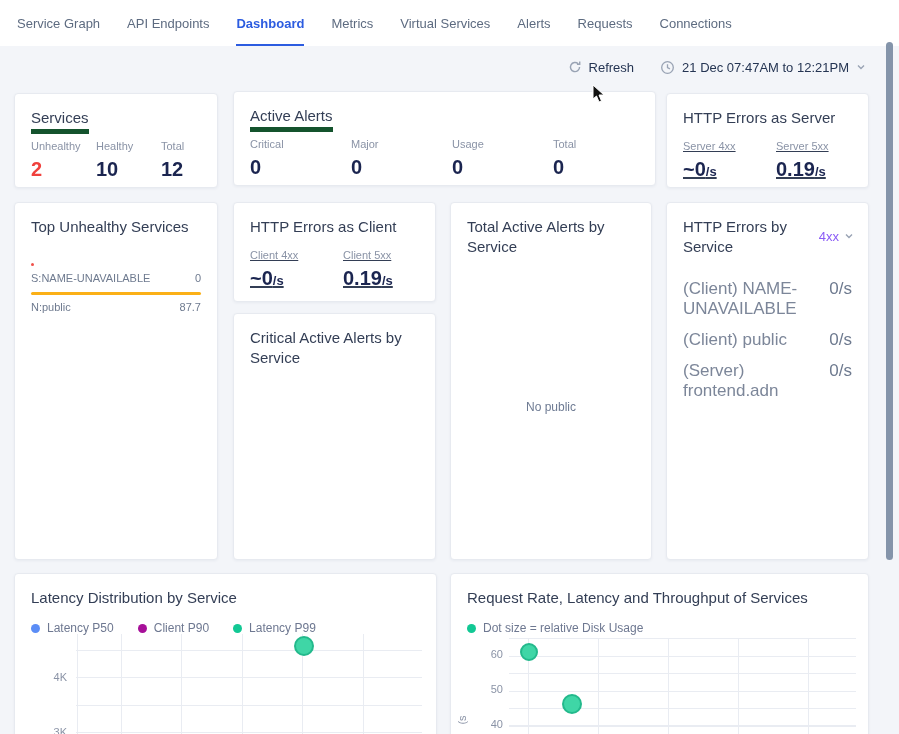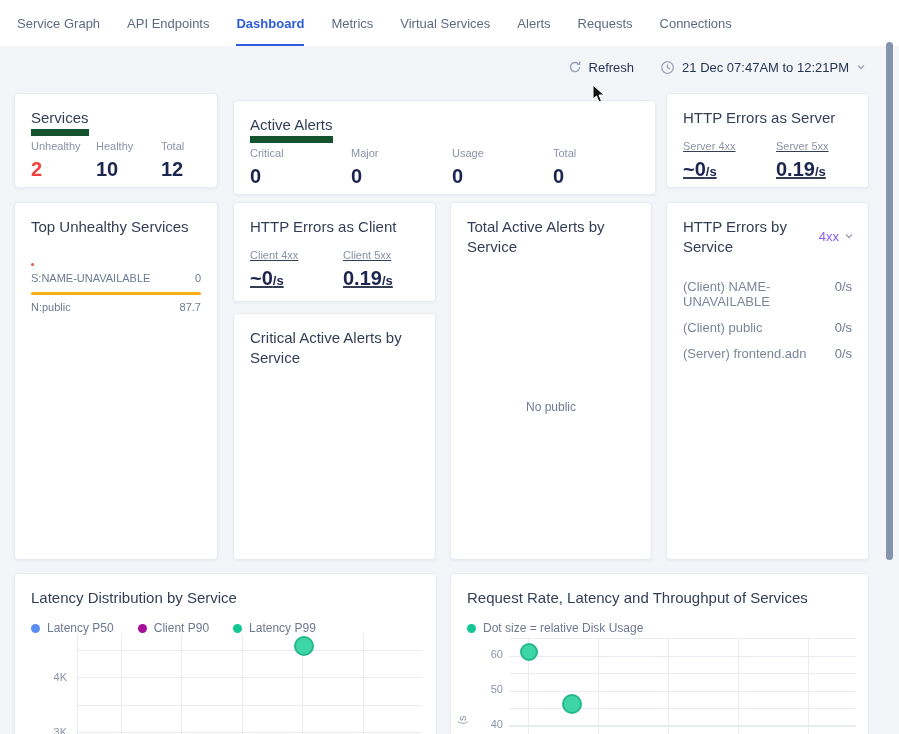--- a/index.html
+++ b/index.html
@@ -30,33 +30,33 @@
   }
   .tool-btn { display:flex; align-items:center; gap:7px; font-size:13px; color:#253553; }
   .tool-btn svg { display:block; }
   
   .card {
     position:absolute; background:#fff; border:1px solid #e7eaf0;
     border-radius:4px; box-shadow:0 1px 3px rgba(25,35,70,.05);
     padding:14px 16px;
   }
   #card-services       { left:14px;  top:93px;  width:204px; height:95px; }
-  #card-active-alerts  { left:233px; top:100px;  width:423px; height:95px; }
+  #card-active-alerts  { left:233px; top:91px;  width:423px; height:95px; }
   #card-http-server    { left:666px; top:93px;  width:203px; height:95px; }
   #card-top-unhealthy  { left:14px;  top:202px; width:204px; height:358px; }
   #card-http-client    { left:233px; top:202px; width:203px; height:100px; }
   #card-critical       { left:233px; top:313px; width:203px; height:247px; }
   #card-total          { left:450px; top:202px; width:202px; height:358px; }
   #card-by-service     { left:666px; top:202px; width:203px; height:358px; }
   #card-latency        { left:14px;  top:573px; width:423px; height:300px; }
   #card-rlt            { left:450px; top:573px; width:419px; height:300px; }
 
   .card-title { font-size:15px; color:#333e55; line-height:20px; }
   .card-title.underlined { }
-  .card-title.underlined span { border-bottom:7px solid #14532d; padding-bottom:3px; }
+  .card-title.underlined span { border-bottom:5px solid #14532d; padding-bottom:3px; }
   .stats { display:flex; margin-top:12px; }
   .stat { }
   .stat-label { font-size:11px; color:#8a93a6; white-space:nowrap; }
   .stat-value { font-size:20px; font-weight:bold; color:#1b2550; margin-top:6px; line-height:22px; }
   .stat-value.red { color:#f0413d; }
   .stat-value .unit { font-size:13px; }
   #card-services .stat { min-width:48px; margin-right:17px; }
   #card-active-alerts .stat { min-width:84px; margin-right:17px; }
   #card-http-server .stat, #card-http-client .stat { min-width:93px;text-decoration:underline; }
 
@@ -71,21 +71,21 @@
     position:absolute; left:0; right:0; text-align:center;
     font-size:12px; color:#6e7b93;
   }
   #card-critical .empty-msg { top:142px; }
   #card-total .empty-msg { top:197px; }
 
   
   .dd { position:absolute; top:24px; right:14px; display:flex; align-items:center; gap:5px; }
   .dd-value { font-size:13px; color:#8b5cf6; }
   .svc-rows { margin-top:22px; }
-  .svc-row { display:flex; justify-content:space-between; font-size:13px; color:#7c8699; margin-bottom:11px; }
+  .svc-row { display:flex; justify-content:space-between; font-size:17px; color:#7c8699; margin-bottom:11px; }
   .svc-row .svc-val { color:#6e7a8f; }
 
   
   .legend { display:flex; gap:24px; margin-top:13px; }
   .legend-item { display:flex; align-items:center; gap:7px; font-size:12px; color:#6e7891; }
   .ldot { width:9px; height:9px; border-radius:50%; background:#999; flex:0 0 auto; }
   .plot { position:absolute; }
   #plot-latency {
     left:61px; top:60px; width:346px; height:240px;
     background-image:

